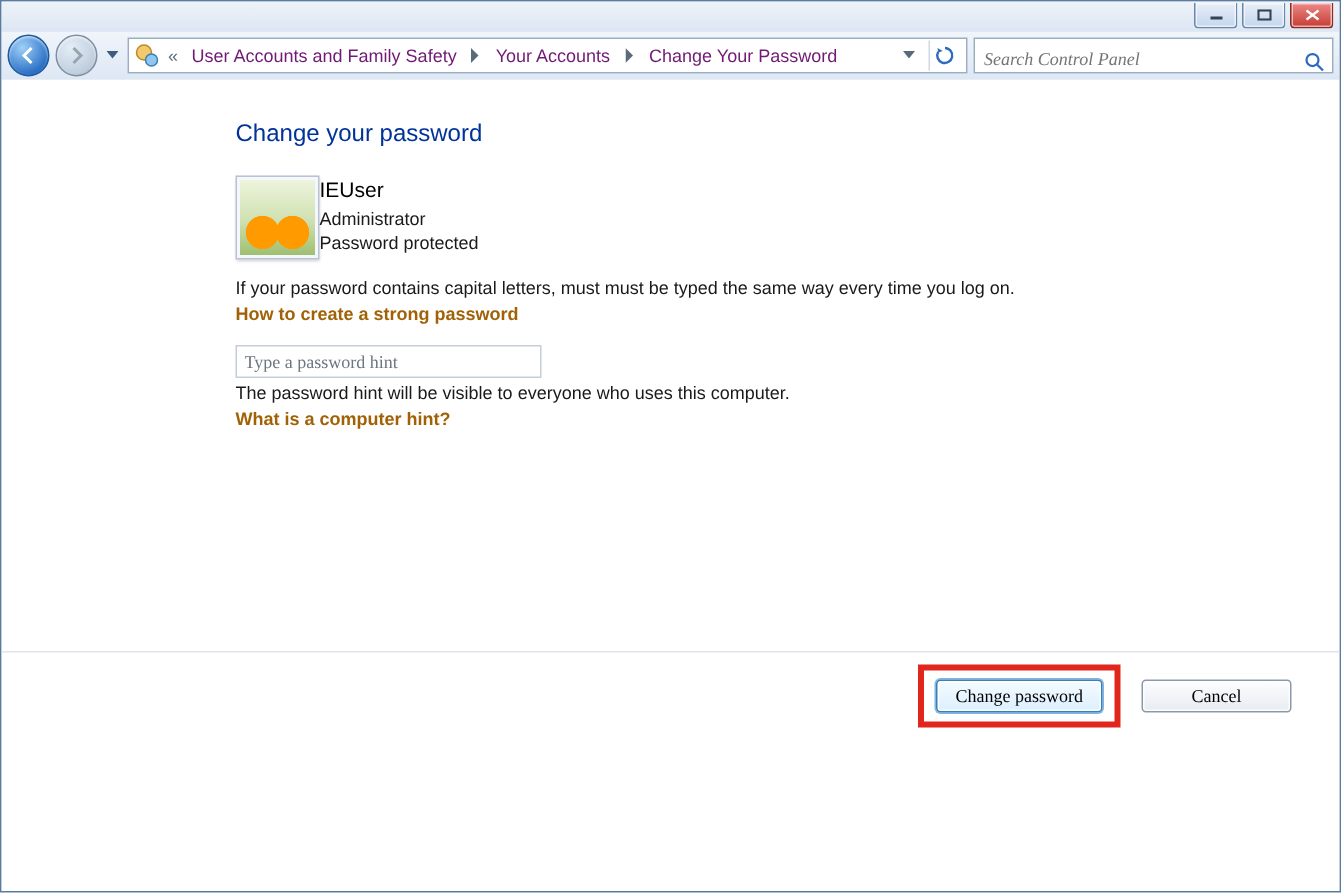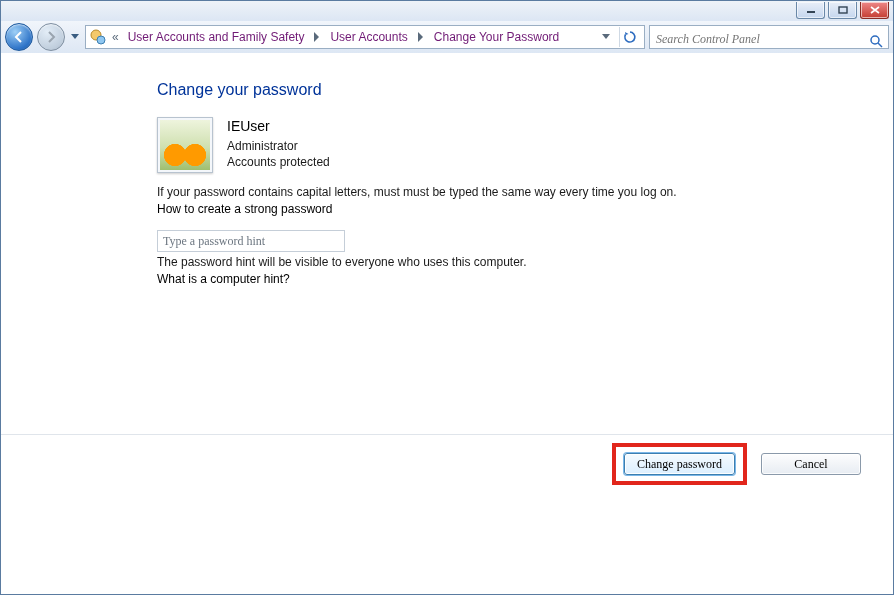--- a/index.html
+++ b/index.html
@@ -44,40 +44,40 @@
 
   .search { width:230px; height:22px; background:#fff; border:1px solid #9aaec3; display:flex; align-items:flex-end; padding:0 4px; }
   .search input { flex:1; border:none; outline:none; font:italic 12px "Segoe UI"; color:#7c8690; background:transparent; }
   .search .mag { width:16px; display:flex; align-items:center; justify-content:center; color:#2c6bbf; cursor:default; }
 
   
   .content { position:absolute; top:52px; left:0; right:0; bottom:0; background:#fff; }
   .page { margin:28px 0 0 156px; width:620px; }
   .h1 { font-size:16px; color:#003399; margin-bottom:18px; }
 
-  .userrow { display:flex; align-items:flex-start; gap:14px; margin-bottom:12px; }
+  .userrow { display:flex; align-items:flex-start; gap:0; margin-bottom:12px; }
   .avatar { width:56px; height:56px; border:1px solid #b8c3cf; padding:2px; background:#f4f7fb; box-shadow:0 1px 2px rgba(0,0,0,.2); box-sizing:border-box; }
   .avatar-img { width:100%; height:100%; background:
       radial-gradient(circle at 30% 70%, #ff9a00 0 22%, transparent 23%),
       radial-gradient(circle at 70% 70%, #ff9a00 0 22%, transparent 23%),
       linear-gradient(#eef4dd,#cfe0b0 55%,#9fbf70); }
   .usermeta .uname { font-size:14px; color:#000; margin-bottom:2px; }
   .usermeta div { line-height:1.35; }
 
   .hl-red { border:4px solid #e1261c; padding:4px; margin:0 0 0 -8px; width:206px; box-sizing:border-box; }
   .pw-input { display:block; width:188px; height:22px; box-sizing:border-box;
     border:1px solid #9aaec3; padding:2px 5px; margin-bottom:4px; font:12px "Segoe UI"; color:#555; }
   .pw-input:last-child{ margin-bottom:0; }
   .pw-input::placeholder { color:#6c7680; font-style:normal; }
 
   .notes { margin-top:4px; width:540px; }
   .notes p { margin:3px 0; }
-  a.link { color:#000000; text-decoration:none; cursor:default; }
-
-  .hint-input { display:block; width:188px; height:22px; box-sizing:border-box;
+  a.link { color:#a16207; text-decoration:none; cursor:default;font-weight:bold; }
+
+  .hint-input { display:block; width:204px; height:22px; box-sizing:border-box;
     border:1px solid #c5ced8; padding:2px 5px; margin-top:14px; font:12px "Segoe UI"; }
   .hint-input::placeholder { color:#6c7680; }
 
   
   .footer-sep { position:absolute; top:381px; left:0; right:0; height:1px; background:#e0e5eb; }
   .footer { position:absolute; top:390px; left:0; right:0; height:44px; display:flex; justify-content:flex-end; align-items:flex-start; gap:14px; padding-right:32px; }
   .hl-red-btn { border:4px solid #e1261c; padding:6px 8px; }
   button.win { min-width:100px; height:22px; padding:0 12px;
     border:1px solid #8a99aa; border-radius:3px;
     background:linear-gradient(#fdfdfe,#e7ecf2); font:12px "Segoe UI"; cursor:default;
@@ -132,21 +132,21 @@
           <circle cx="11" cy="11" r="4" fill="#8fc7f1" stroke="#3c7fb1"></circle>
         </svg>
     </span>
     <span class="chev-l">«</span>
     <span class="crumb">User Accounts and Family Safety</span>
     <span class="crumb-sep">
         <svg width="6" height="10">
           <path d="M0 0 L5 5 L0 10 Z"></path>
         </svg>
       </span>
-    <span class="crumb">User Accounts</span>
+    <span class="crumb">Your Accounts</span>
     <span class="crumb-sep">
         <svg width="6" height="10">
           <path d="M0 0 L5 5 L0 10 Z"></path>
         </svg>
       </span>
     <span class="crumb">Change Your Password</span>
     <span class="spacer"></span>
     <span class="dd">
         <svg width="8" height="6">
           <path d="M0 0 L8 0 L4 5 Z" fill="#5a6a7b"></path>
@@ -175,21 +175,21 @@
   <div class="page">
     <div class="h1">Change your password</div>
 
     <div class="userrow">
       <div class="avatar">
           <div class="avatar-img"></div>
         </div>
       <div class="usermeta">
         <div class="uname">IEUser</div>
         <div>Administrator</div>
-        <div>Accounts protected</div>
+        <div>Password protected</div>
       </div>
     </div>
 
 
     <div class="notes">
       <p>If your password contains capital letters, must must be typed the same way every time you log on.</p>
       <p><a class="link">How to create a strong password</a></p>
 
       <input type="text" class="hint-input" placeholder="Type a password hint" style="">
       <p>The password hint will be visible to everyone who uses this computer.</p>

